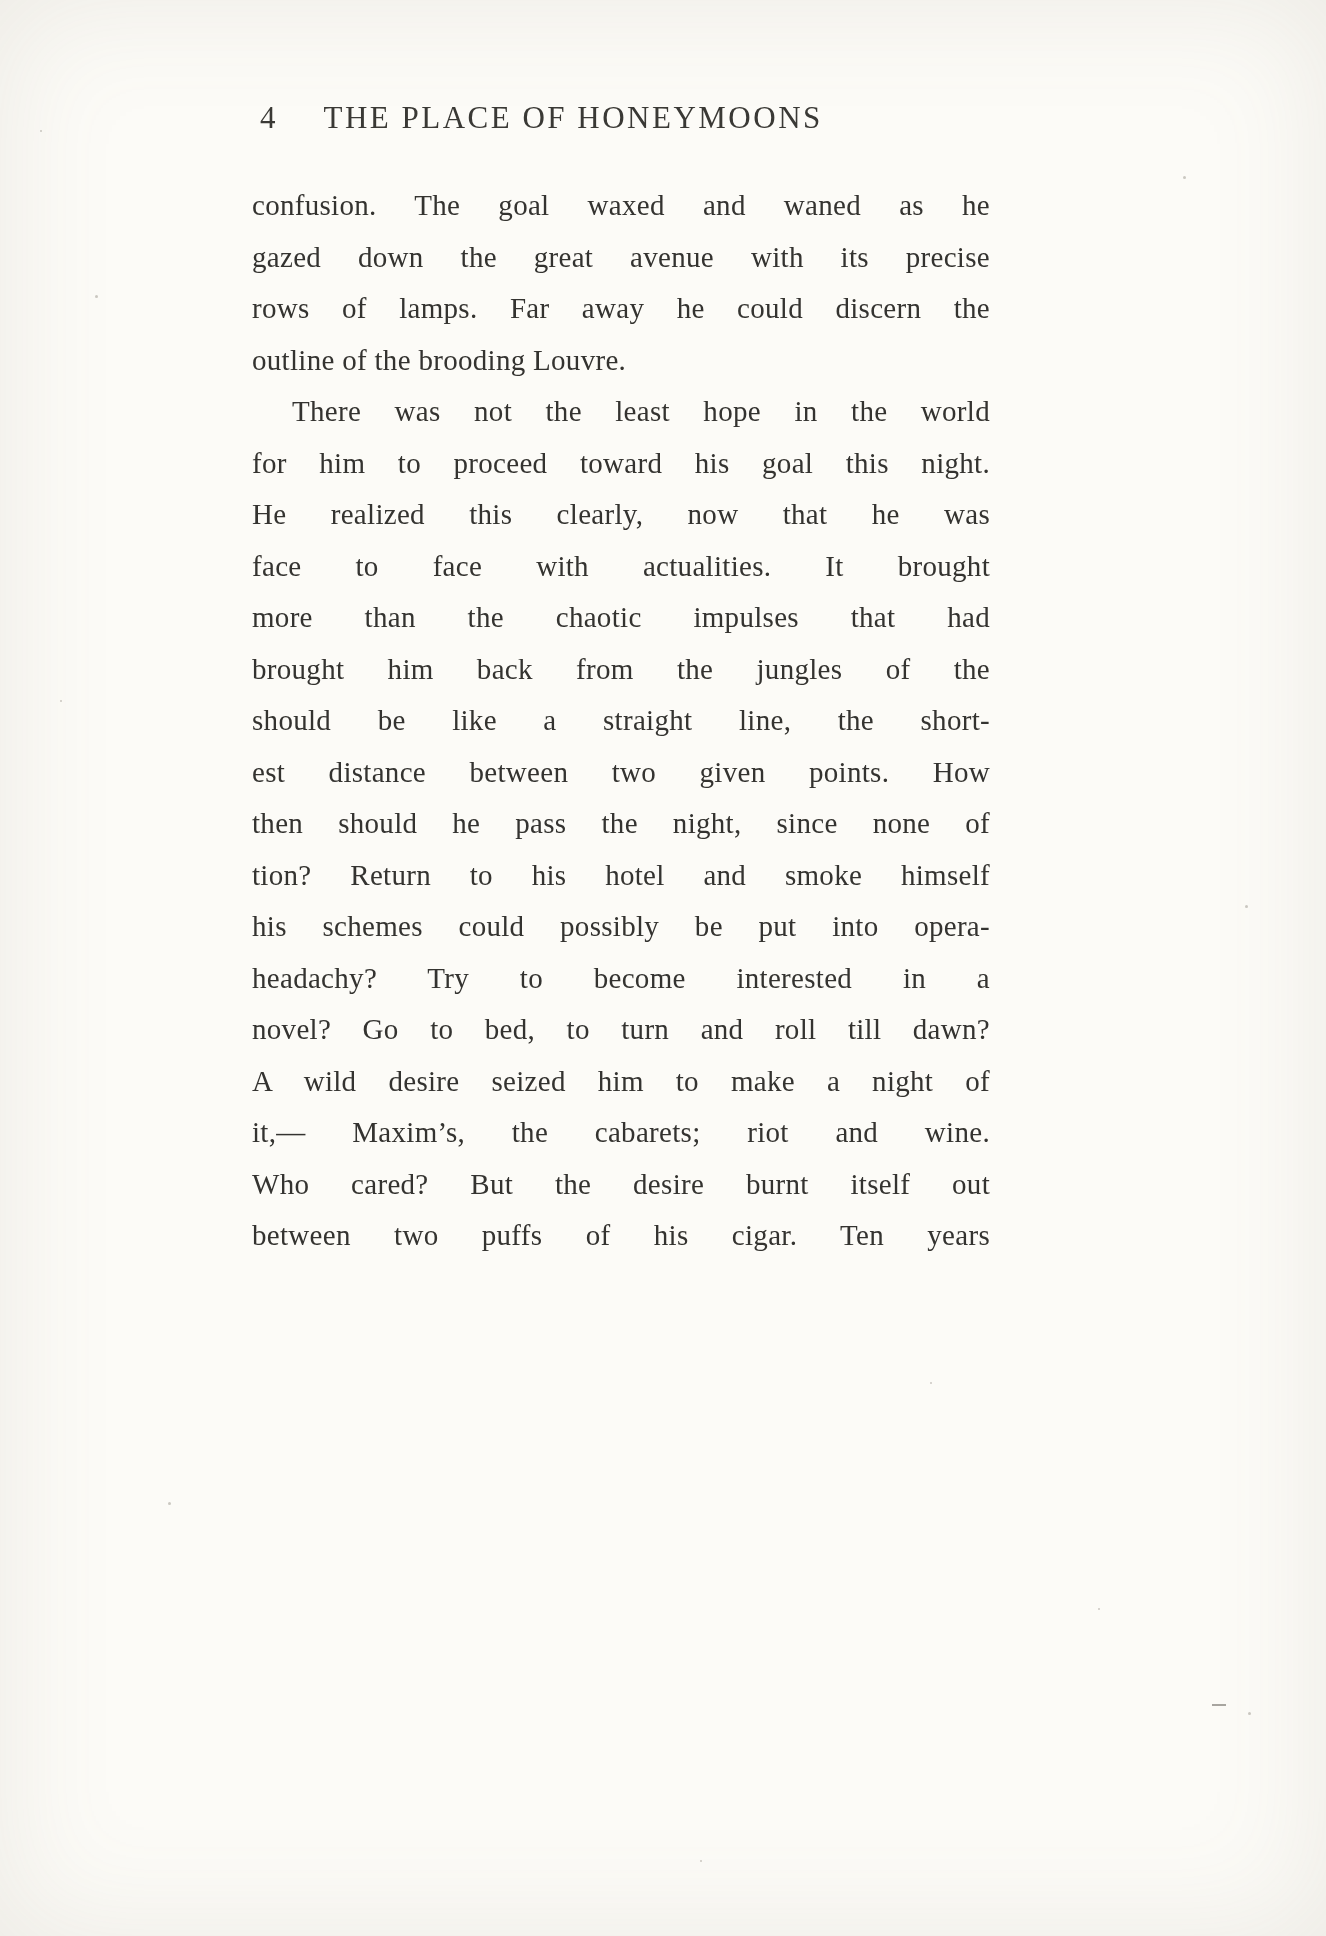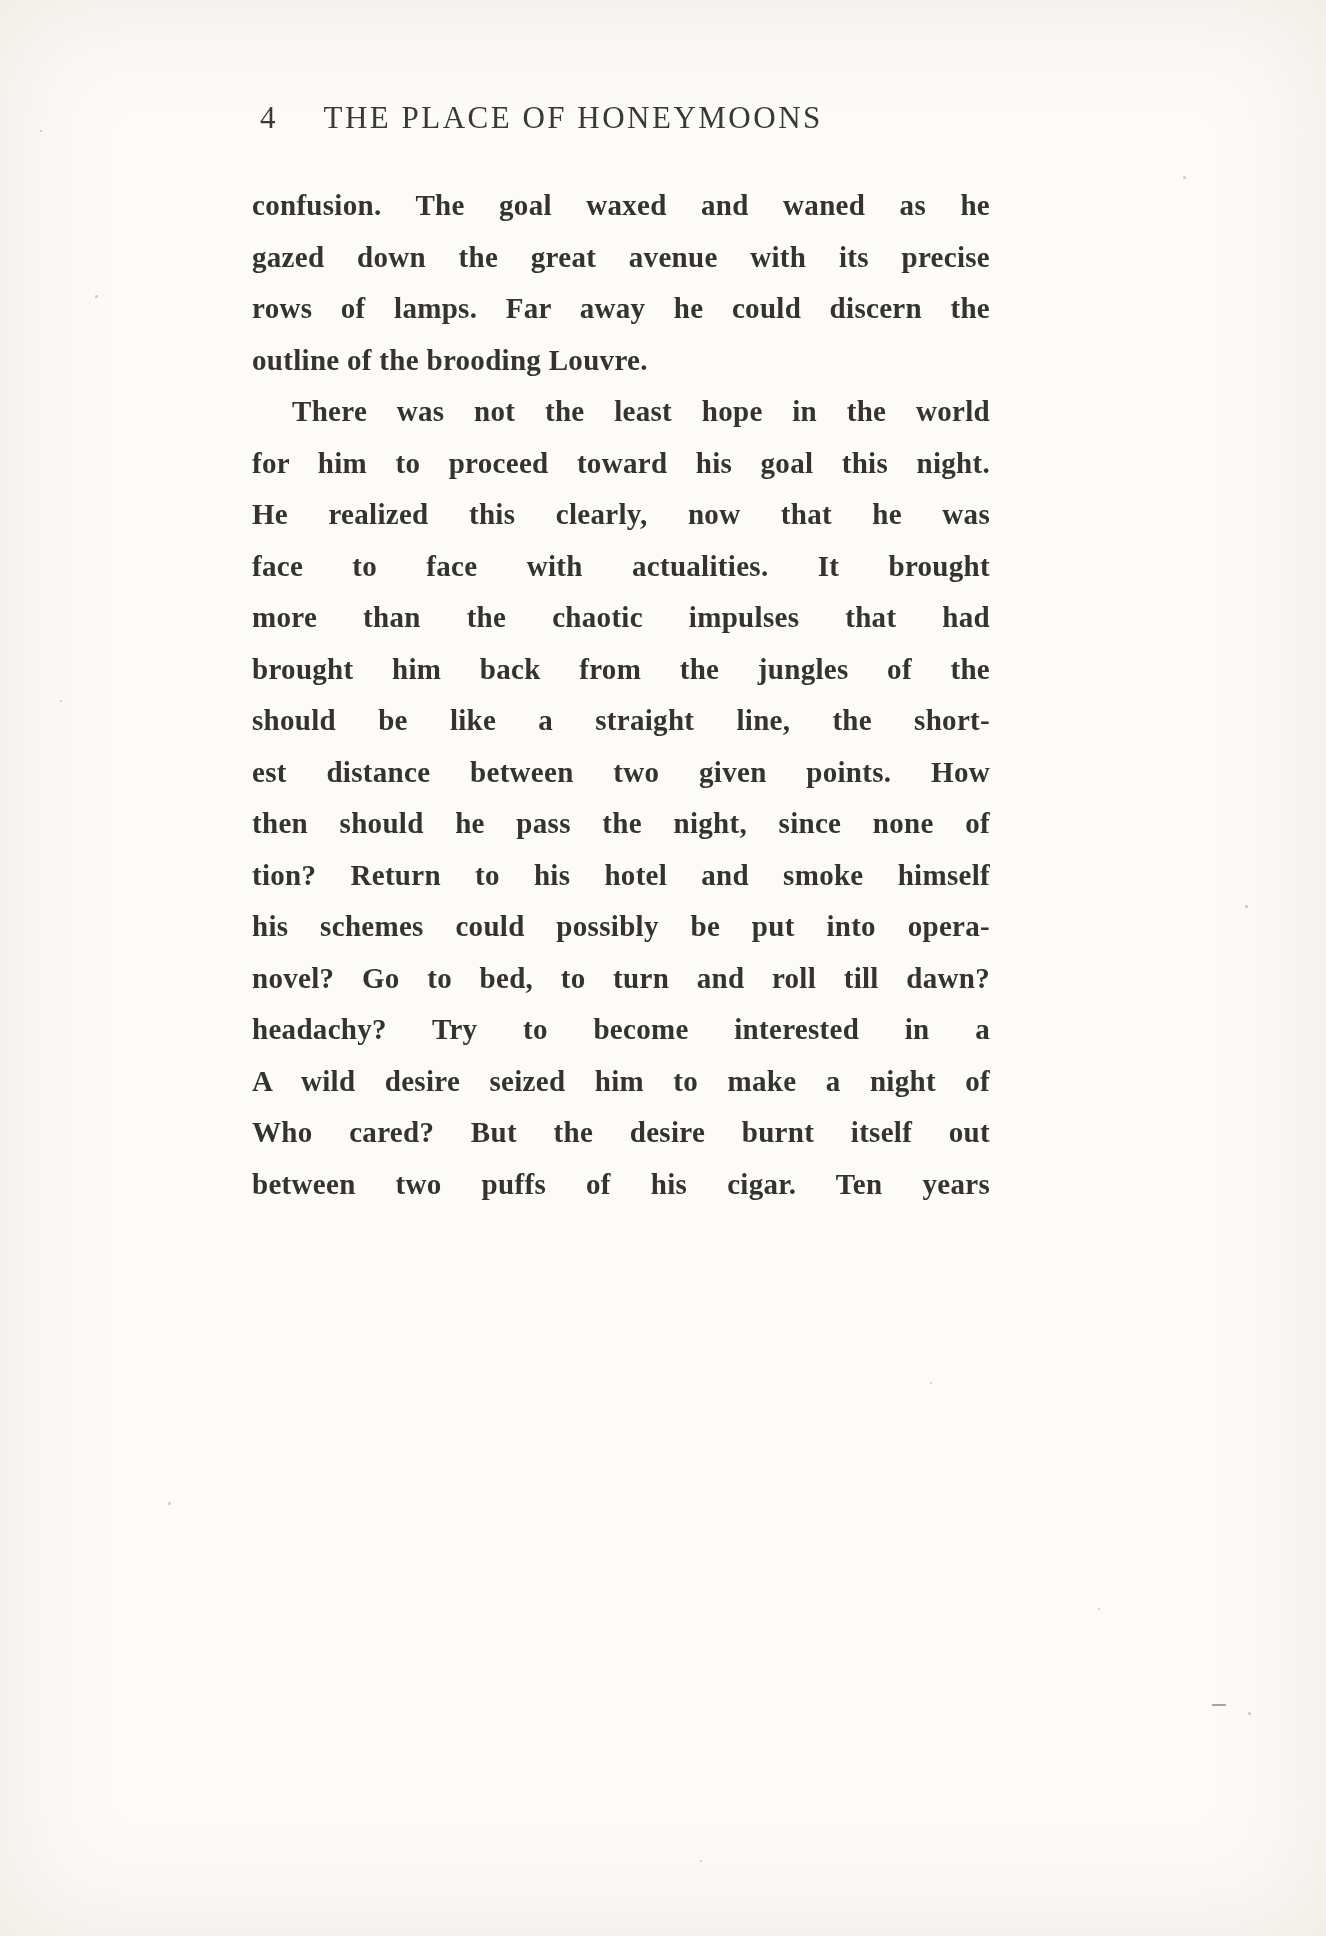--- a/index.html
+++ b/index.html
@@ -34,21 +34,20 @@
   }
   .page-header .page-num {
     margin-left: 8px;
     margin-right: 48px;
     letter-spacing: 0;
   }
   .body-text {
     font-size: 29px;
     color: #343330;
     letter-spacing: 0.3px;
-    font-weight: bold;
   }
   .line {
     height: 51.5px;
     line-height: 51.5px;
     text-align: justify;
     text-align-last: justify;
     overflow: hidden;
     white-space: normal;
   }
   .line:not(.last)::after {
@@ -98,23 +97,24 @@
         <div class="line">for him to proceed toward his goal this night.</div>
         <div class="line">He realized this clearly, now that he was</div>
         <div class="line">face to face with actualities.  It brought</div>
         <div class="line">more than the chaotic impulses that had</div>
         <div class="line">brought him back from the jungles of the</div>
         <div class="line">should be like a straight line, the short-</div>
         <div class="line">est distance between two given points.  How</div>
         <div class="line">then should he pass the night, since none of</div>
         <div class="line">tion?  Return to his hotel and smoke himself</div>
         <div class="line">his schemes could possibly be put into opera-</div>
+        <div class="line">headachy?  Try to become interested in a</div>
         <div class="line">novel?  Go to bed, to turn and roll till dawn?</div>
-        <div class="line">headachy?  Try to become interested in a</div>
         <div class="line">A wild desire seized him to make a night of</div>
+        <div class="line">it,— Maxim’s, the cabarets; riot and wine.</div>
         <div class="line">Who cared?  But the desire burnt itself out</div>
         <div class="line">between two puffs of his cigar.  Ten years</div>
       </div>
 
   </div>
 
   <div class="speck" style="left:95px; top:295px; width:3px; height:3px;"></div>
   <div class="speck" style="left:1183px; top:176px; width:3px; height:3px;"></div>
   <div class="speck" style="left:60px; top:700px; width:2px; height:2px;"></div>
   <div class="speck" style="left:1245px; top:905px; width:3px; height:3px;"></div>

